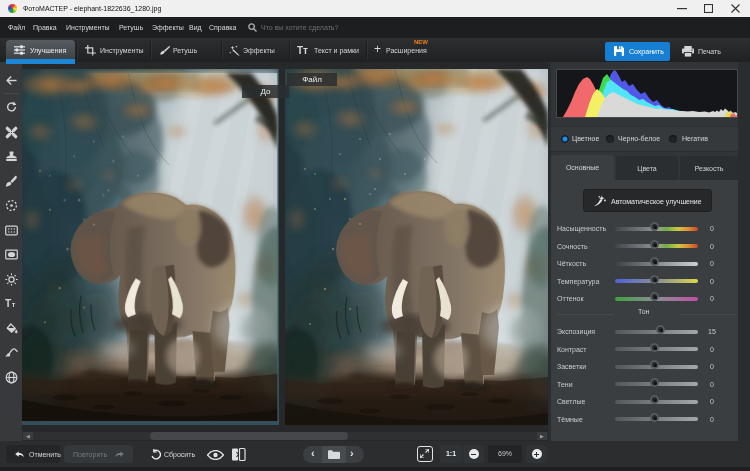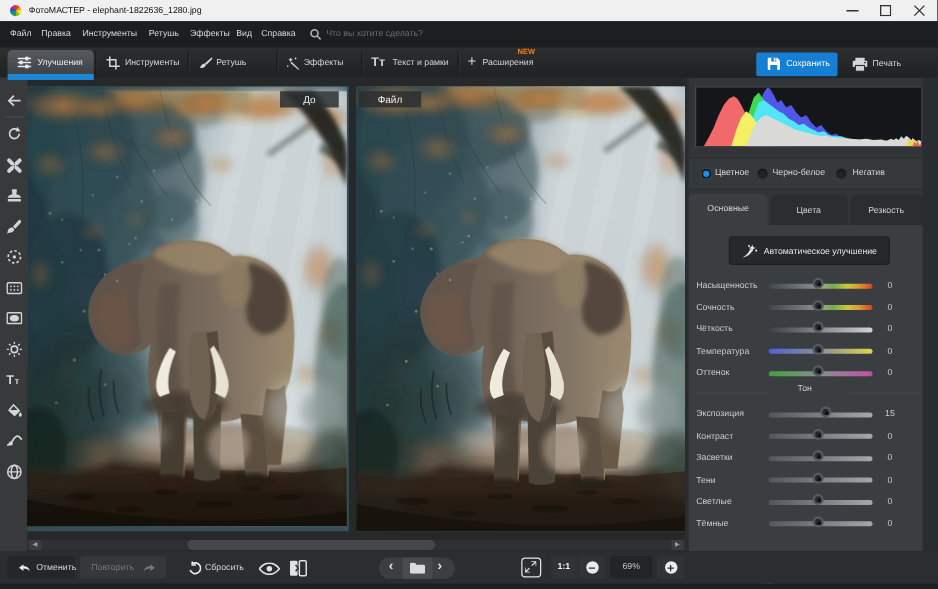--- a/index.html
+++ b/index.html
@@ -220,21 +220,21 @@
       </svg>
 </div>
 <div id="canvas">
   <div class="photo" id="ph1"><svg width="257" height="356" viewBox="1.5 0 257 356" preserveAspectRatio="xMidYMid slice">
           <use href="#scene"></use>
         </svg></div>
   <div class="photo" id="ph2"><svg width="263" height="356" viewBox="0 0 263 356" preserveAspectRatio="xMidYMid slice">
           <use href="#scene"></use>
           <rect width="263" height="356" fill="#ffffff" opacity="0.015"></rect>
         </svg></div>
-  <div class="plabel" style="left:202px;width:47px;">До</div>
+  <div class="plabel" style="left:220px;width:47px;margin-top:12px;">До</div>
   <div class="plabel" style="left:265px;width:50px;">Файл</div>
   <div id="hscroll">
         <div id="hthumb"></div>
       </div>
   <div class="sarr" style="left:1px;">◀</div>
   <div class="sarr" style="left:515px;">▶</div>
 </div>
 <div id="rpanel">
       <div id="rcard">
   <div id="histbox">

